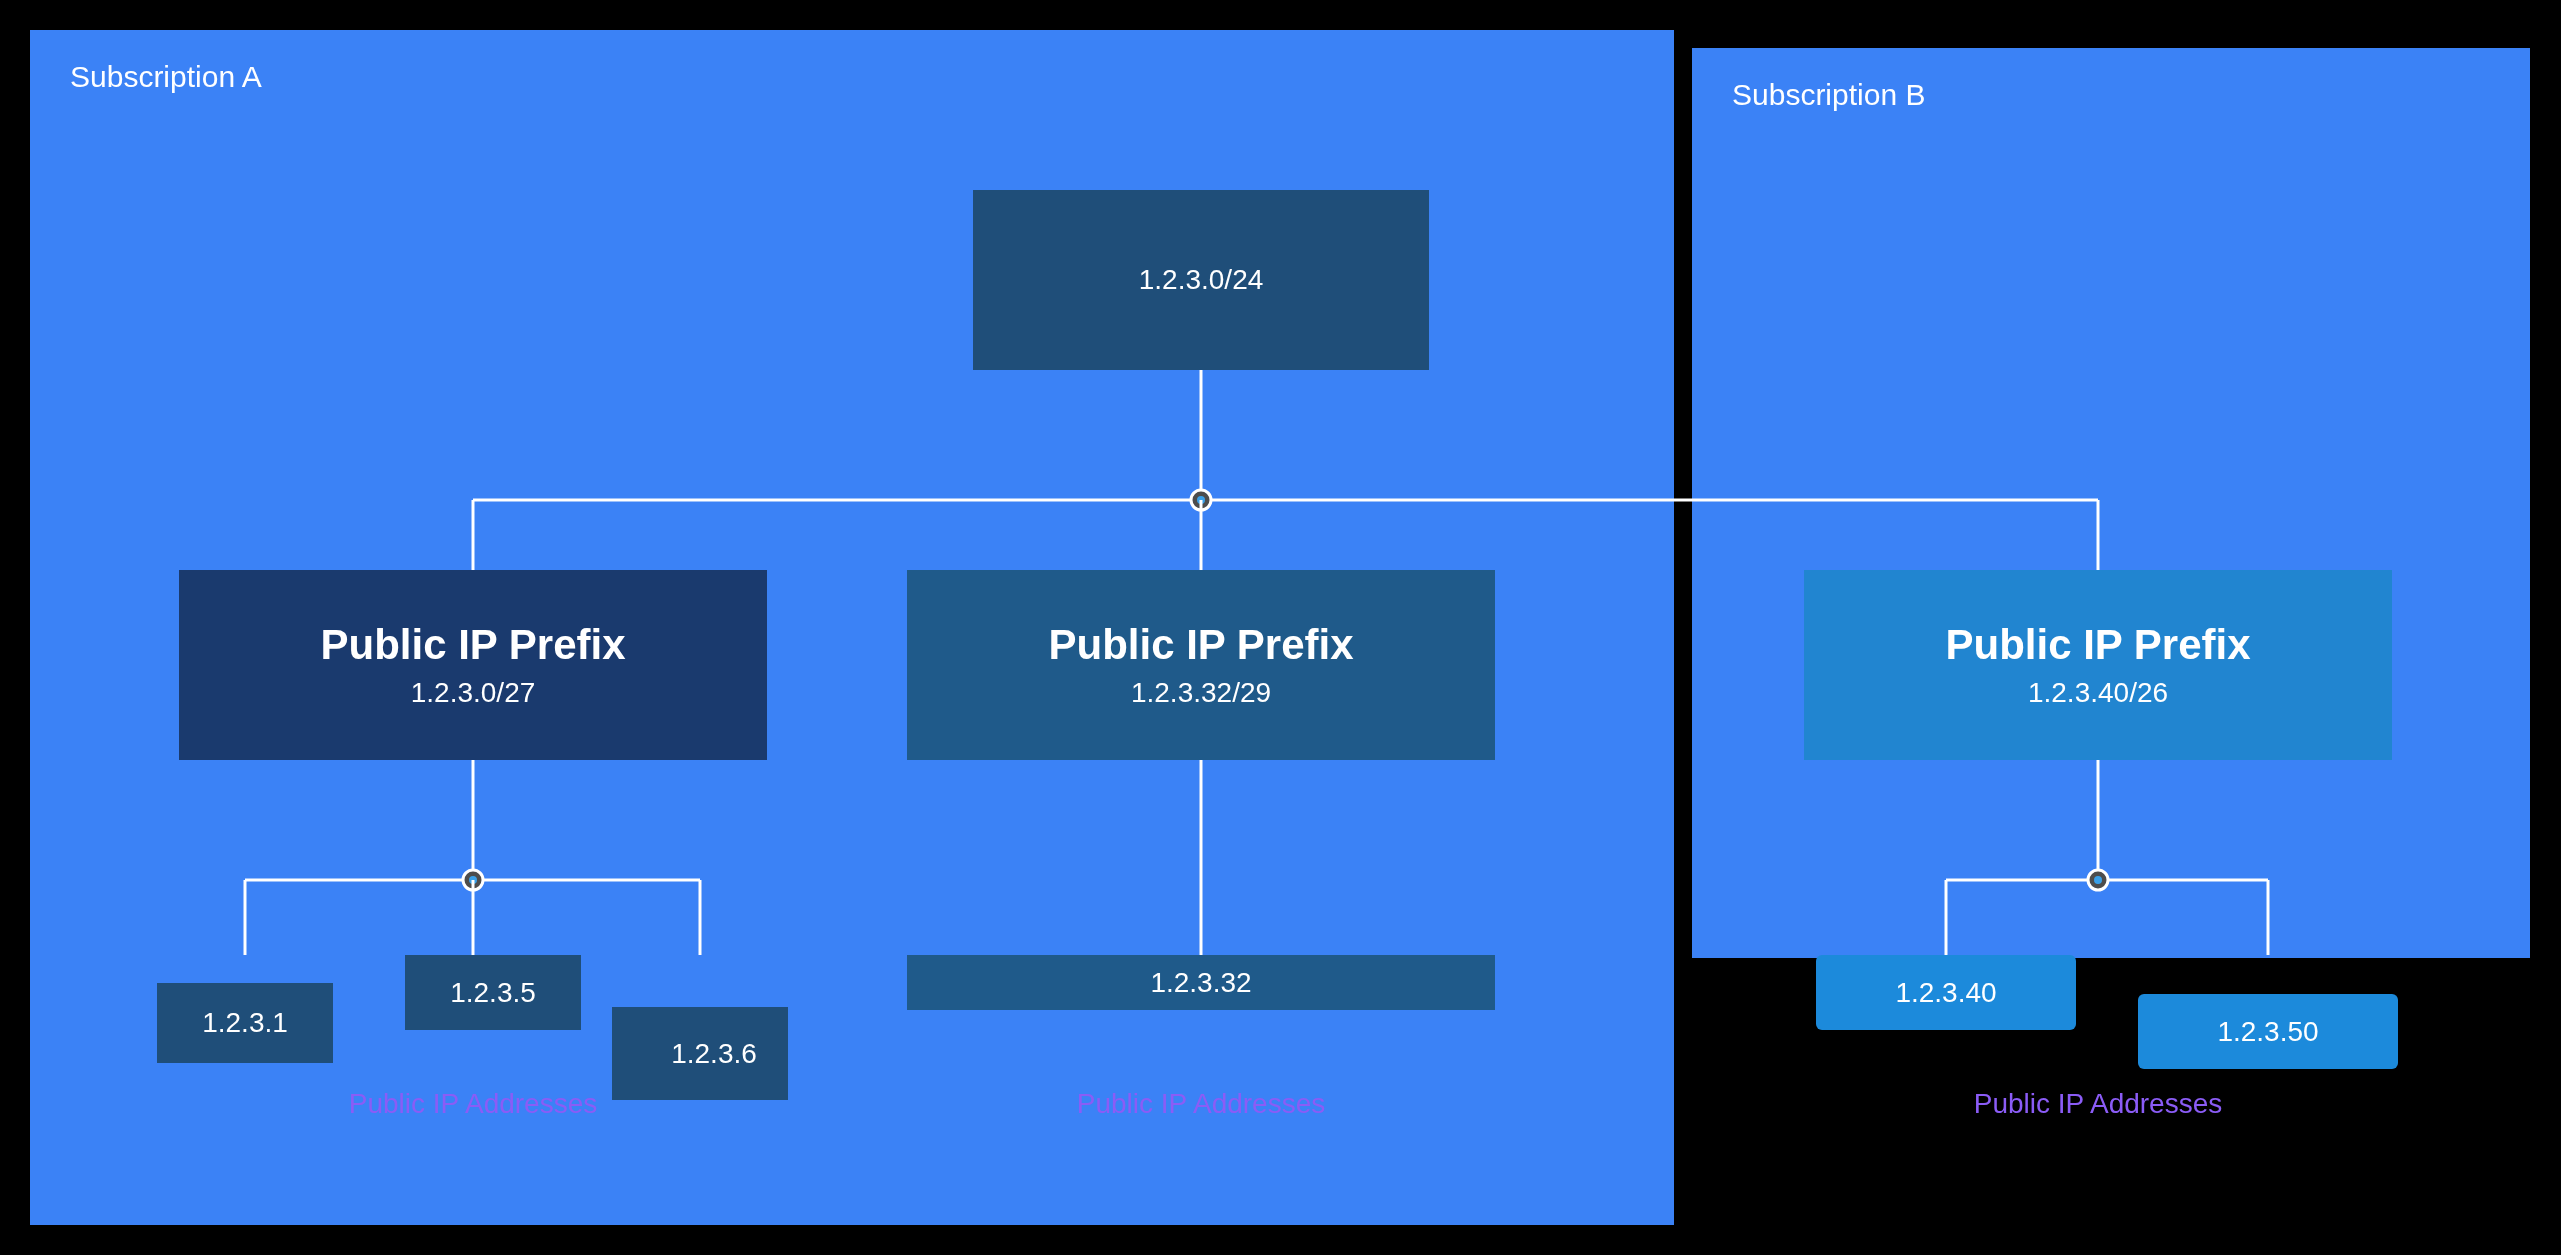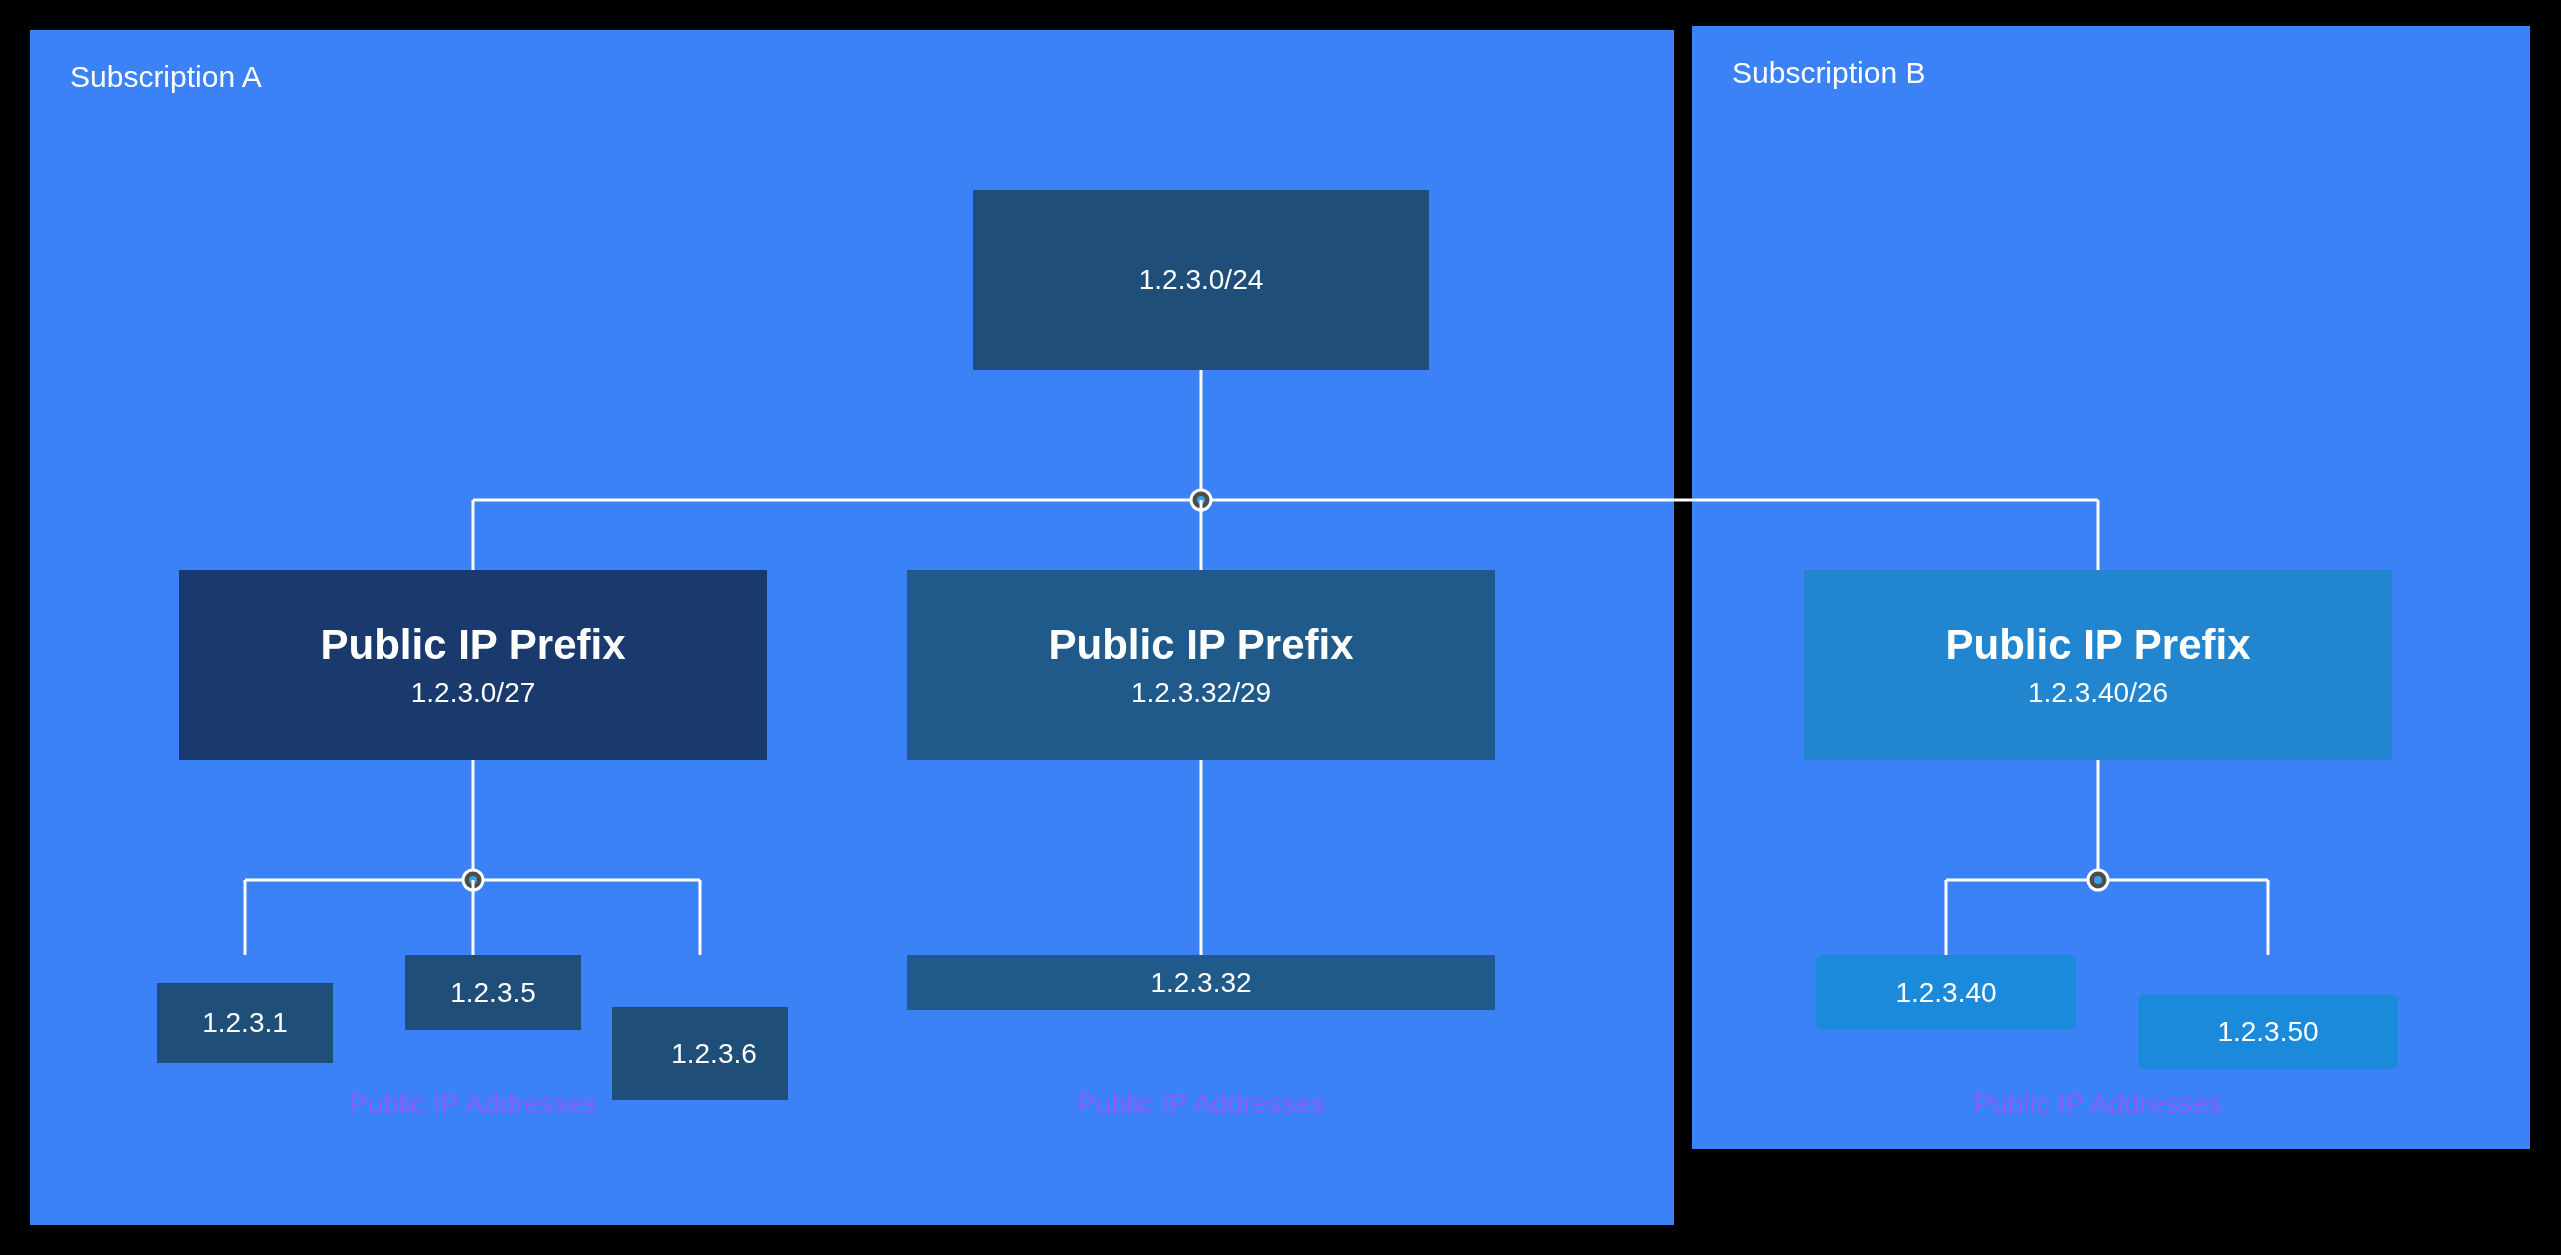--- a/index.html
+++ b/index.html
@@ -88,21 +88,21 @@
   .c-blue-bright { background: #2185d0; }
   .c-blue-bright2 { background: #1c8adb; border-radius: 6px; }
 </style>
 </head>
 <body>
 
 <div class="panel" style="left:30px; top:30px; width:1644px; height:1195px;">
   <div class="panel-label">Subscription A</div>
 </div>
 
-<div class="panel" style="left:1692px; top:26px; width:838px; height:1123px;padding-left:20px;">
+<div class="panel" style="left:1692px; top:48px; width:838px; height:910px;padding-left:20px;">
   <div class="panel-label">Subscription B</div>
 </div>
 
 <svg class="connectors">
 
   <line x1="1201" y1="370" x2="1201" y2="500"></line>
 
   <line x1="473" y1="500" x2="2098" y2="500"></line>
 
   <circle class="dot" cx="1201" cy="500" r="10"></circle>

